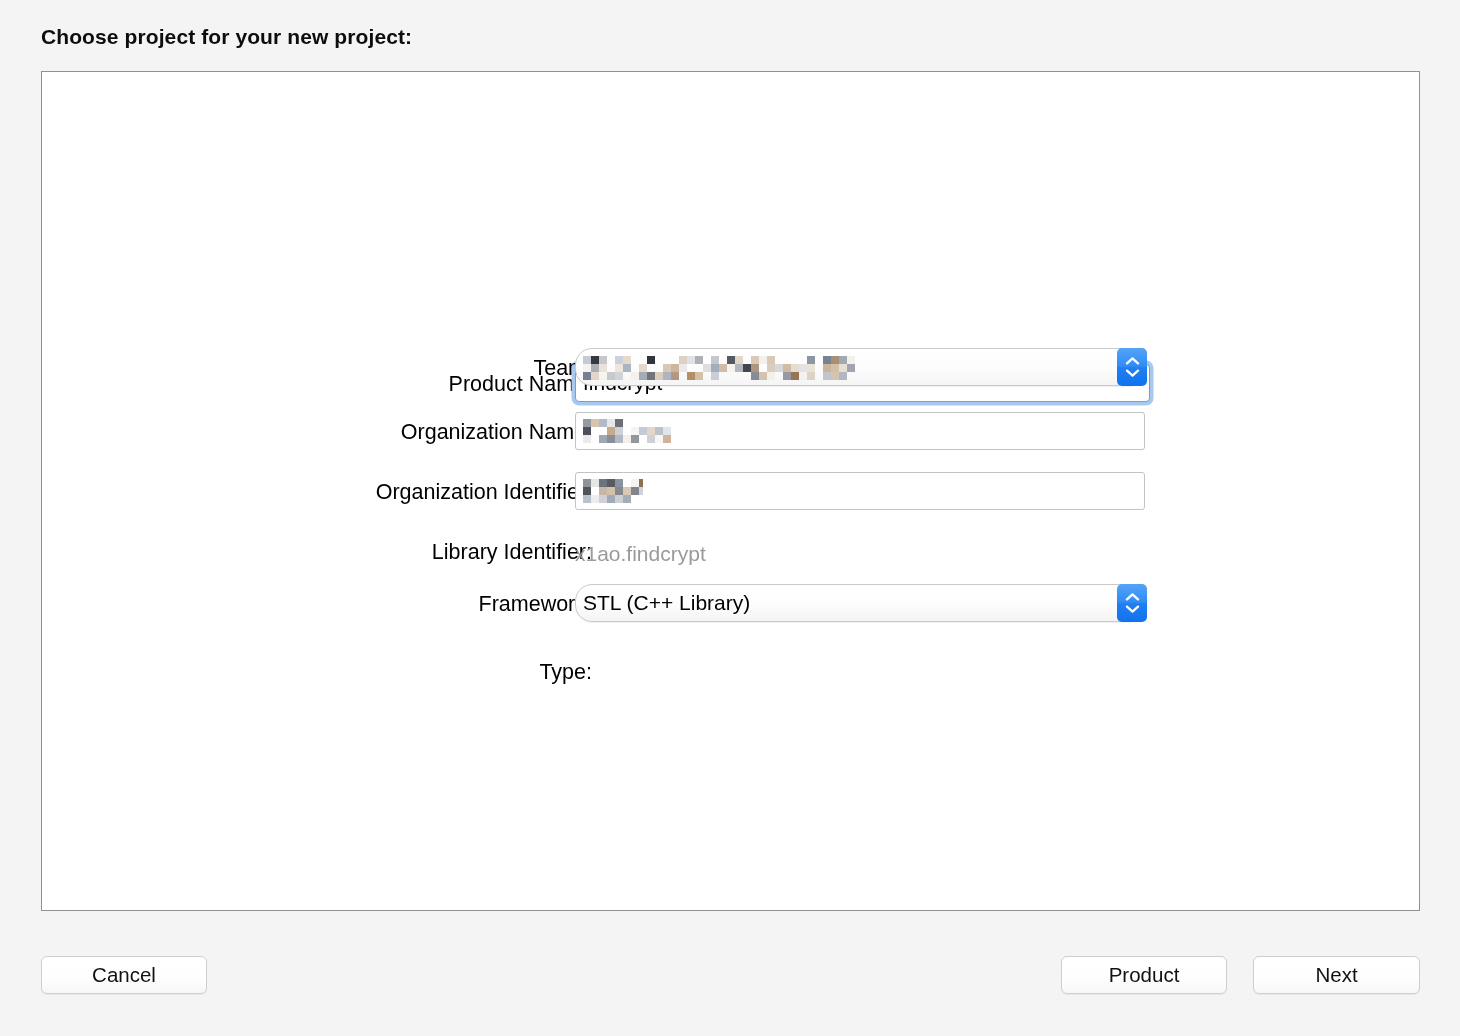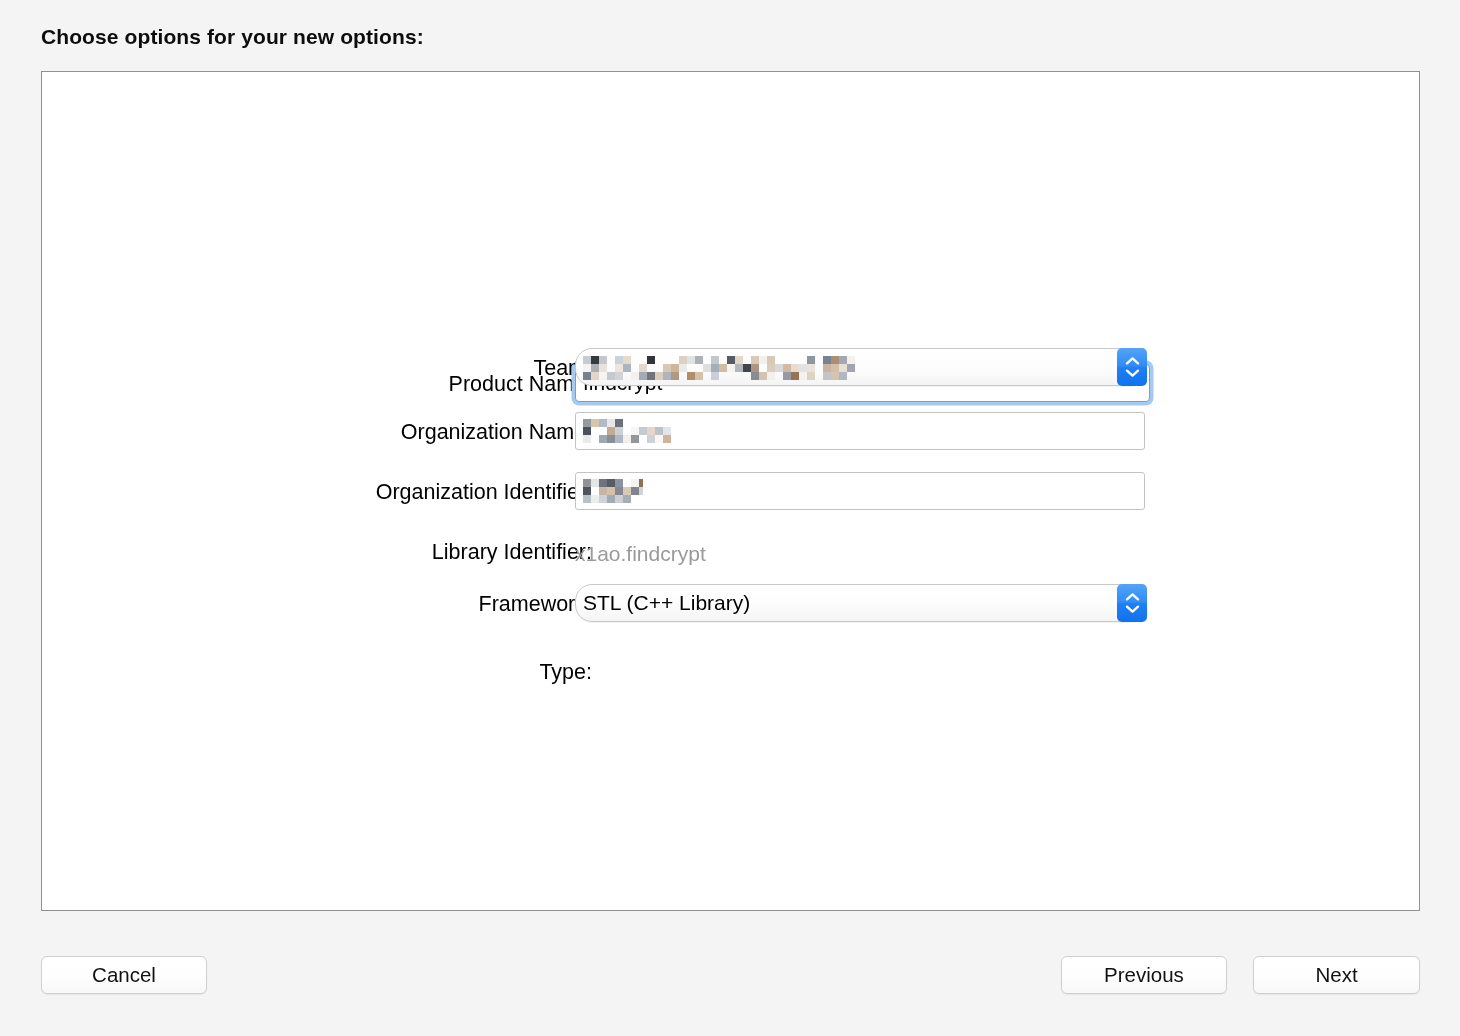--- a/index.html
+++ b/index.html
@@ -162,21 +162,21 @@
     cursor: default;
     padding: 0;
   }
   #cancel-btn   { left: 41px;   top: 956px; width: 166px; }
   #previous-btn { left: 1061px; top: 956px; width: 166px; }
   #next-btn     { left: 1253px; top: 956px; width: 167px; }
 </style>
 </head>
 <body>
 
-<div class="page-heading">Choose options for your new options:</div>
+<div class="page-heading">Choose project for your new project:</div>
 
 <div class="options-panel">
   <div class="form">
 
     <div class="form-row" style="top:292px;height:38px;">
       <div class="row-label" style="top:10px;">Product Name:</div>
       <div class="control" style="top:0;width:575px;">
         <div class="text-field focused">
           <span>findcrypt</span>
         </div>
@@ -291,14 +291,14 @@
     </div>
 
     <div class="form-row" style="top:580px;height:38px;">
       <div class="row-label" style="top:10px;">Type:</div>
     </div>
 
   </div>
 </div>
 
 <button class="btn" id="cancel-btn">Cancel</button>
-<button class="btn" id="previous-btn">Previous</button>
+<button class="btn" id="previous-btn">Product</button>
 <button class="btn" id="next-btn">Next</button>
 
 </body></html>

